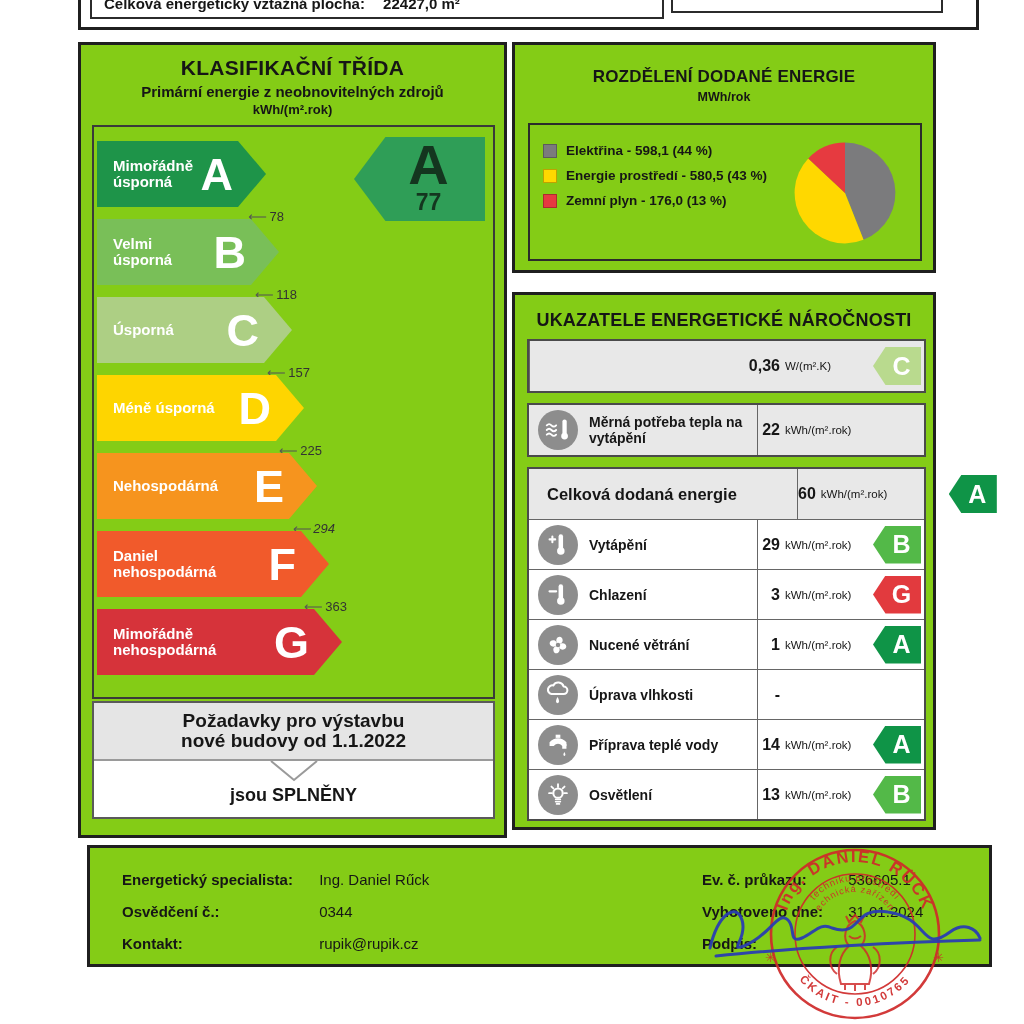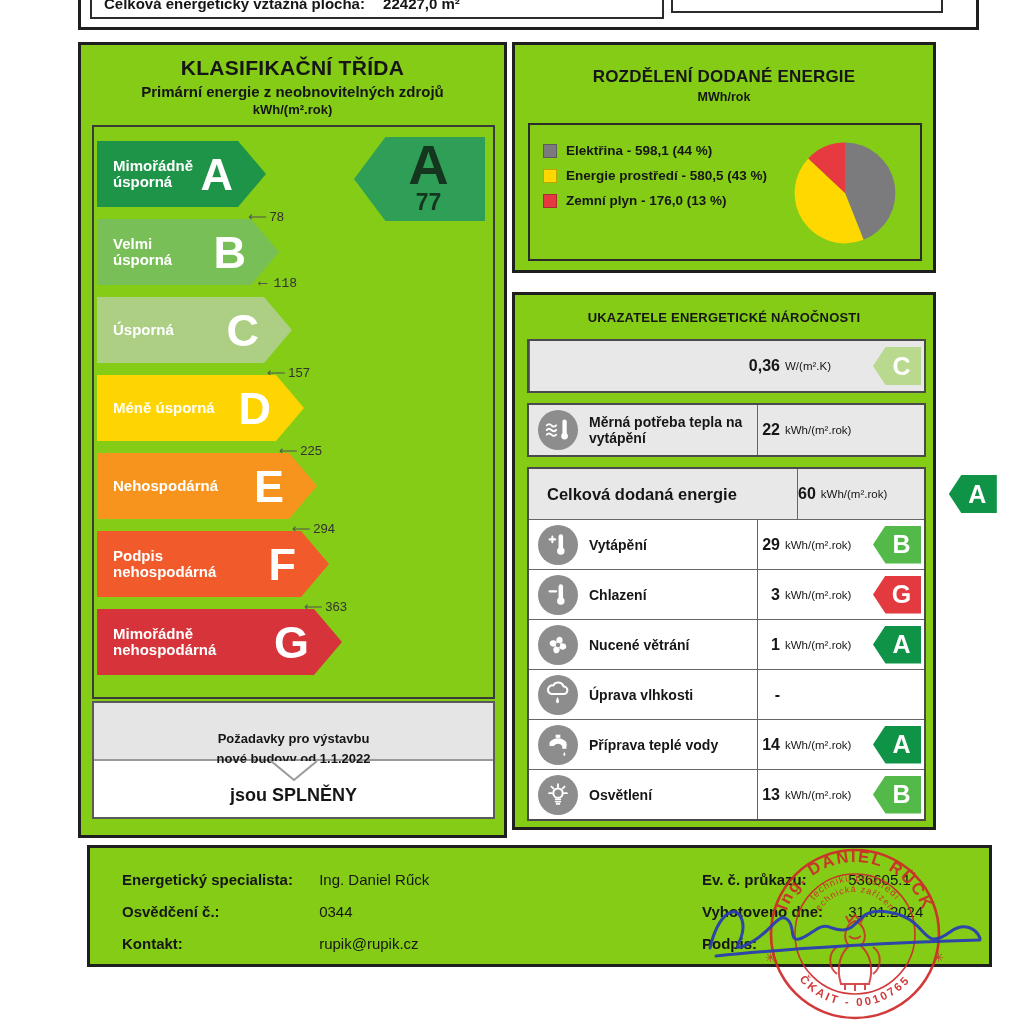--- a/index.html
+++ b/index.html
@@ -41,39 +41,39 @@
   .big-arrow { position:absolute; left:260px; top:10px; width:131px; height:84px;
                background:#2f9e57;
                clip-path:polygon(0 50%, 24% 0, 100% 0, 100% 100%, 24% 100%);
                text-align:center; }
   .ba-letter { font-size:56px; font-weight:bold; color:#14361f; line-height:52px; margin-top:2px;
                padding-left:18px; }
   .ba-value  { font-size:23px; font-weight:bold; color:#14361f; line-height:22px; padding-left:18px; }
   .req-box { position:absolute; left:11px; top:656px; width:403px; height:118px;
              border:2px solid #5a5a5a; background:#fff; }
   .req-top { height:58px; background:#e5e5e5; border-bottom:2px solid #9a9a9a; text-align:center;
-             font-size:13px; font-weight:bold; padding-top:26px; line-height:20px; }
+             font-size:19px; font-weight:bold; padding-top:8px; line-height:20px; }
   .req-notch { position:absolute; left:50%; top:58px; transform:translateX(-50%); }
   .req-result { text-align:center; font-size:18px; font-weight:bold; margin-top:24px; }
 
   
   .panel-dist { left:512px; top:42px; width:424px; height:231px; }
   .pd-title { text-align:center; font-size:17px; font-weight:bold; margin-top:22px; letter-spacing:.2px; }
   .pd-unit  { text-align:center; font-size:12.5px; font-weight:bold; margin-top:3px; }
   .dist-inner { position:absolute; left:13px; top:78px; width:394px; height:138px;
                 border:2px solid #2b2b2b; }
   .legend { position:absolute; left:13px; top:13px; }
   .legend-item { display:flex; align-items:center; height:25px; }
   .legend-swatch { width:14px; height:14px; margin-right:9px; border:1px solid rgba(0,0,0,.25); }
   .legend-label { font-size:13.5px; font-weight:bold; white-space:nowrap; }
   .pie { position:absolute; right:12px; top:5px; width:126px; height:126px; }
 
   
   .panel-ind { left:512px; top:292px; width:424px; height:538px; }
-  .pi-title { text-align:center; font-size:13px; font-weight:bold; margin-top:15px; letter-spacing:.2px; }
+  .pi-title { text-align:center; font-size:18px; font-weight:bold; margin-top:15px; letter-spacing:.2px; }
   .ind-area { position:absolute; left:12px; top:44px; width:399px; }
   .ind-row { display:flex; align-items:center; position:relative; background:#fff; }
   .ind-row.gray { background:#e8e8e8; }
   .ind-row.boxed { border:2px solid #4a4a4a; height:54px; margin-bottom:10px; }
   .ind-group { border:2px solid #4a4a4a; }
   .ind-group .ind-row { height:50px; border-top:1.5px solid #666; }
   .ind-group .ind-row:first-child { border-top:none;gap:40px; }
   .ind-left { width:228px; display:flex; align-items:center; height:100%; flex:none; }
   .ind-icon { width:40px; height:40px; border-radius:50%; background:#8d8d8d; flex:none;
               margin-left:9px; display:flex; align-items:center; justify-content:center; }
@@ -134,38 +134,38 @@
       </div>
     <div class="class-arrow" style="top: 14px; width: 169px; background: rgb(30, 148, 73);">
           <div class="ca-label">Mimořádně úsporná</div>
           <div class="ca-letter">A</div>
         </div>
         <div class="ca-threshold" style="top: 83px; width: 187px;"><span class="dash">⟵</span>  78</div>
         <div class="class-arrow" style="top: 92px; width: 182px; background: rgb(121, 191, 88);">
           <div class="ca-label">Velmi úsporná</div>
           <div class="ca-letter">B</div>
         </div>
-        <div class="ca-threshold" style="top: 150px; width: 200px; font-family: Liberation Mono, monospace;"><span class="dash">⟵</span>  118</div>
+        <div class="ca-threshold" style="top: 161px; width: 200px;"><span class="dash">⟵</span>  118</div>
         <div class="class-arrow" style="top: 170px; width: 195px; background: rgb(173, 207, 132);">
           <div class="ca-label">Úsporná</div>
           <div class="ca-letter">C</div>
         </div>
         <div class="ca-threshold" style="top: 239px; width: 213px;"><span class="dash">⟵</span>  157</div>
         <div class="class-arrow" style="top: 248px; width: 207px; background: rgb(254, 213, 0);">
           <div class="ca-label">Méně úsporná</div>
           <div class="ca-letter">D</div>
         </div>
         <div class="ca-threshold" style="top: 317px; width: 225px;"><span class="dash">⟵</span>  225</div>
         <div class="class-arrow" style="top: 326px; width: 220px; background: rgb(246, 148, 30);">
           <div class="ca-label">Nehospodárná</div>
           <div class="ca-letter">E</div>
         </div>
-        <div class="ca-threshold" style="top: 395px; width: 238px;"><span class="dash">⟵</span>  294</div>
+        <div class="ca-threshold" style="top: 395px; width: 238px; font-style: italic;"><span class="dash">⟵</span>  294</div>
         <div class="class-arrow" style="top: 404px; width: 232px; background: rgb(241, 90, 43);">
-          <div class="ca-label">Podpis nehospodárná</div>
+          <div class="ca-label">Daniel nehospodárná</div>
           <div class="ca-letter">F</div>
         </div>
         <div class="ca-threshold" style="top: 473px; width: 250px;"><span class="dash">⟵</span>  363</div>
         <div class="class-arrow" style="top: 482px; width: 245px; background: rgb(214, 51, 58);">
           <div class="ca-label">Mimořádně nehospodárná</div>
           <div class="ca-letter">G</div>
         </div>
       </div>
 
     <div class="req-box">

